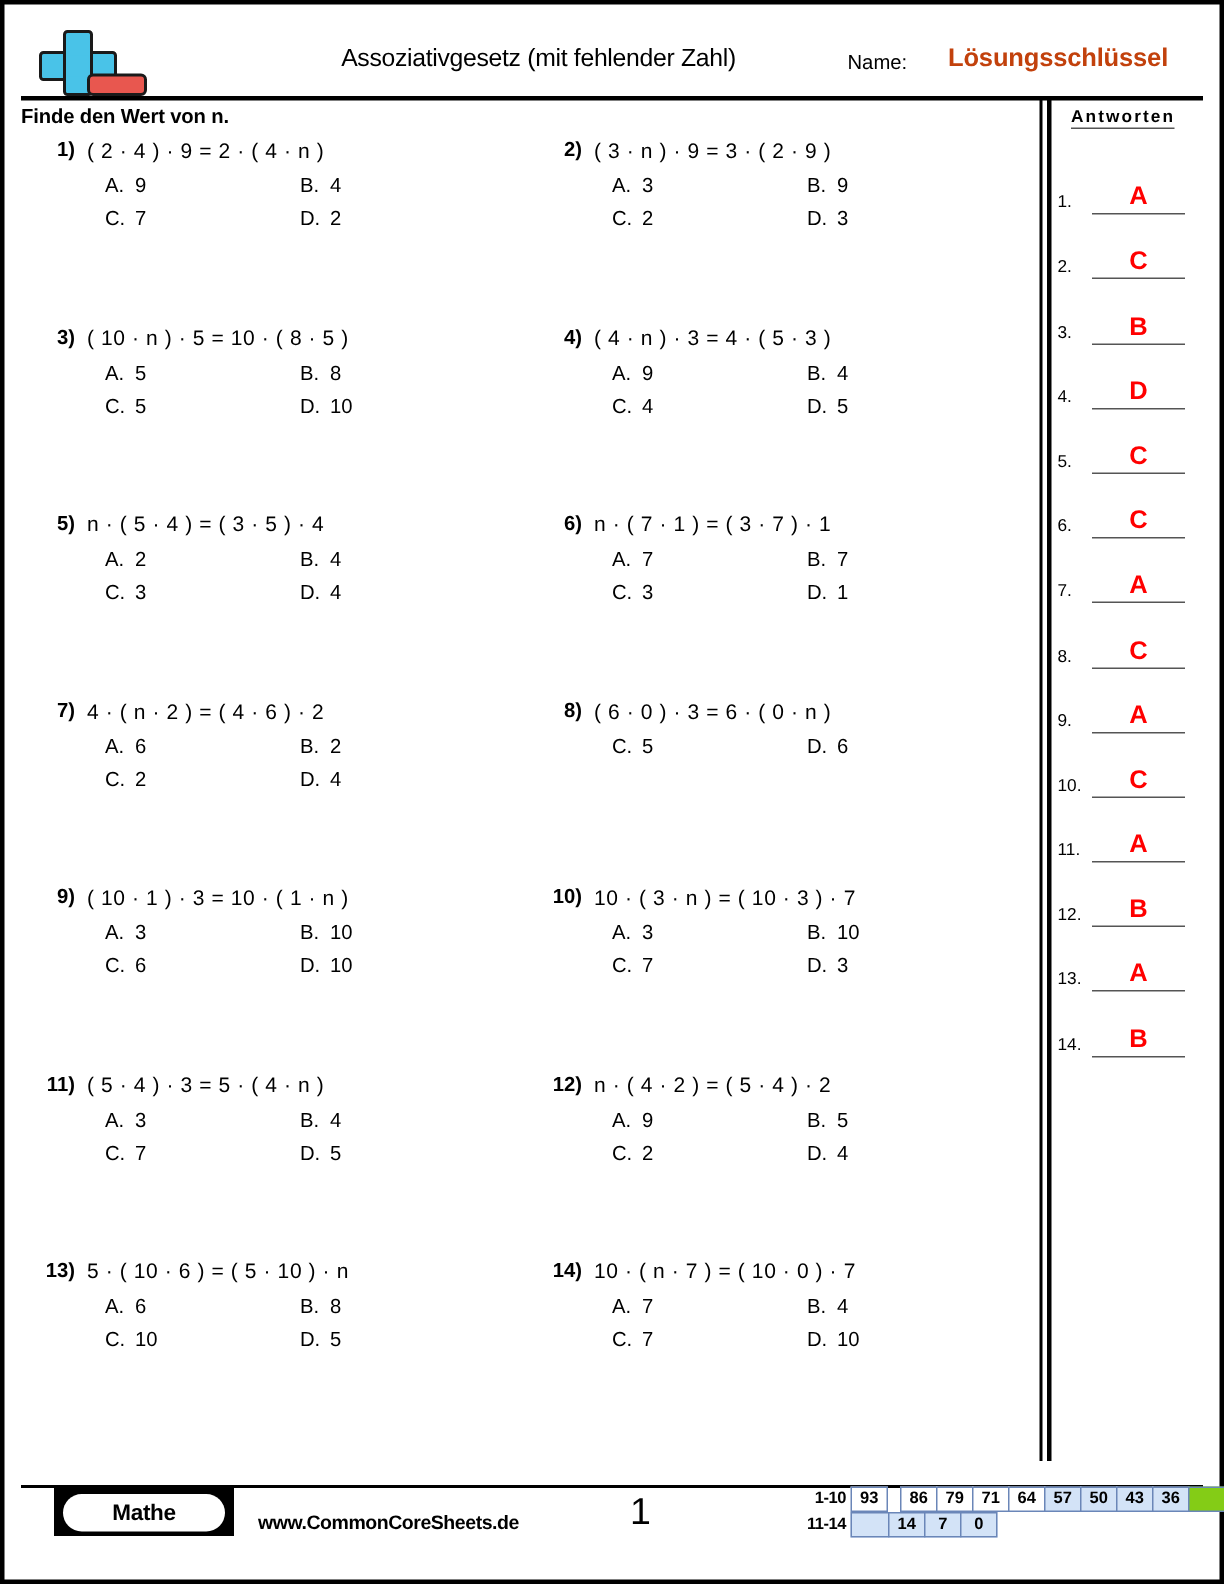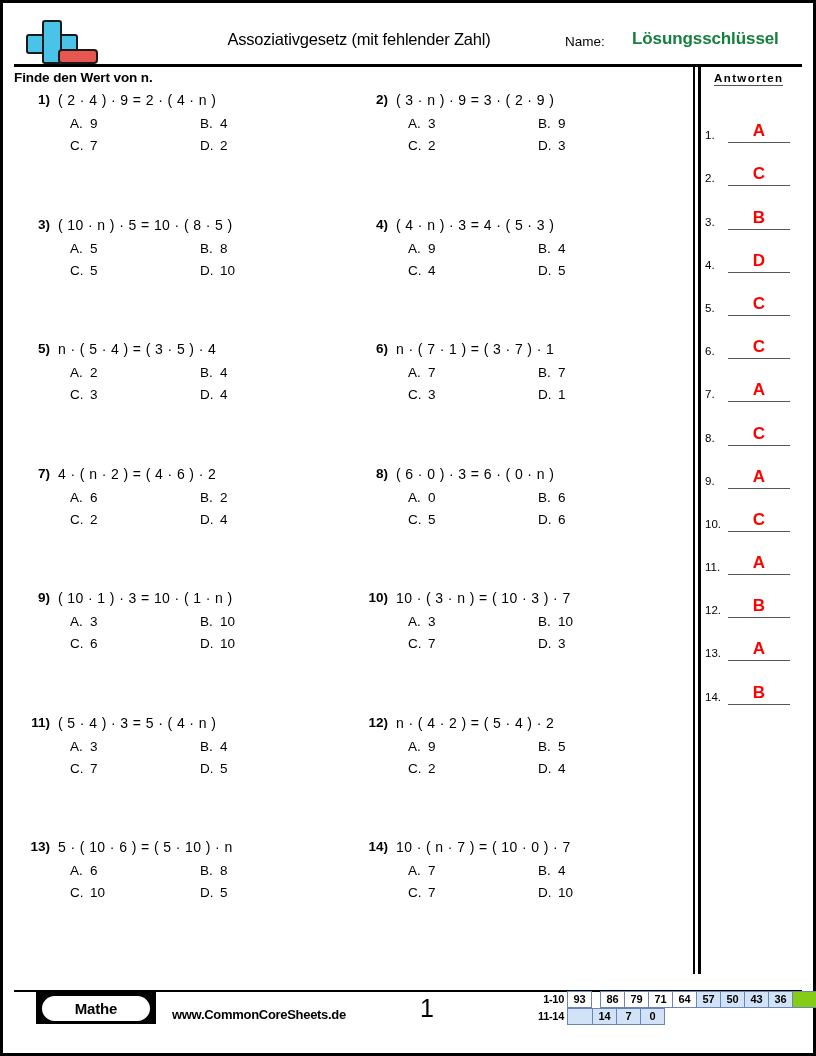--- a/index.html
+++ b/index.html
@@ -94,21 +94,21 @@
     top: 22px;
     font-size: 13.5px;
   }
 
   .answer-key-label {
     position: absolute;
     left: 618px;
     top: 17px;
     font-size: 17px;
     font-weight: bold;
-    color: #15803d;
+    color: #c2410c;
     letter-spacing: -0.1px;
     white-space: nowrap;
   }
 
   .header-rule {
     position: absolute;
     left: 14px;
     top: 64px;
     width: 788px;
     height: 2.5px;
@@ -458,24 +458,20 @@
             <div class="choice-row">
               <div class="choice"><span class="cl">C.</span><span>2</span></div>
               <div class="choice"><span class="cl">D.</span><span>4</span></div>
             </div>
           </div>
         </div>
         <div class="qcell">
           <div class="qnum">8)</div>
           <div class="qexp">( 6 · 0 ) · 3 = 6 · ( 0 · n )</div>
           <div class="choices">
-            <div class="choice-row">
-              <div class="choice"><span class="cl">A.</span><span>0</span></div>
-              <div class="choice"><span class="cl">B.</span><span>6</span></div>
-            </div>
             <div class="choice-row">
               <div class="choice"><span class="cl">C.</span><span>5</span></div>
               <div class="choice"><span class="cl">D.</span><span>6</span></div>
             </div>
           </div>
         </div>
       </div>
       <div class="qrow">
         <div class="qcell">
           <div class="qnum">9)</div>

